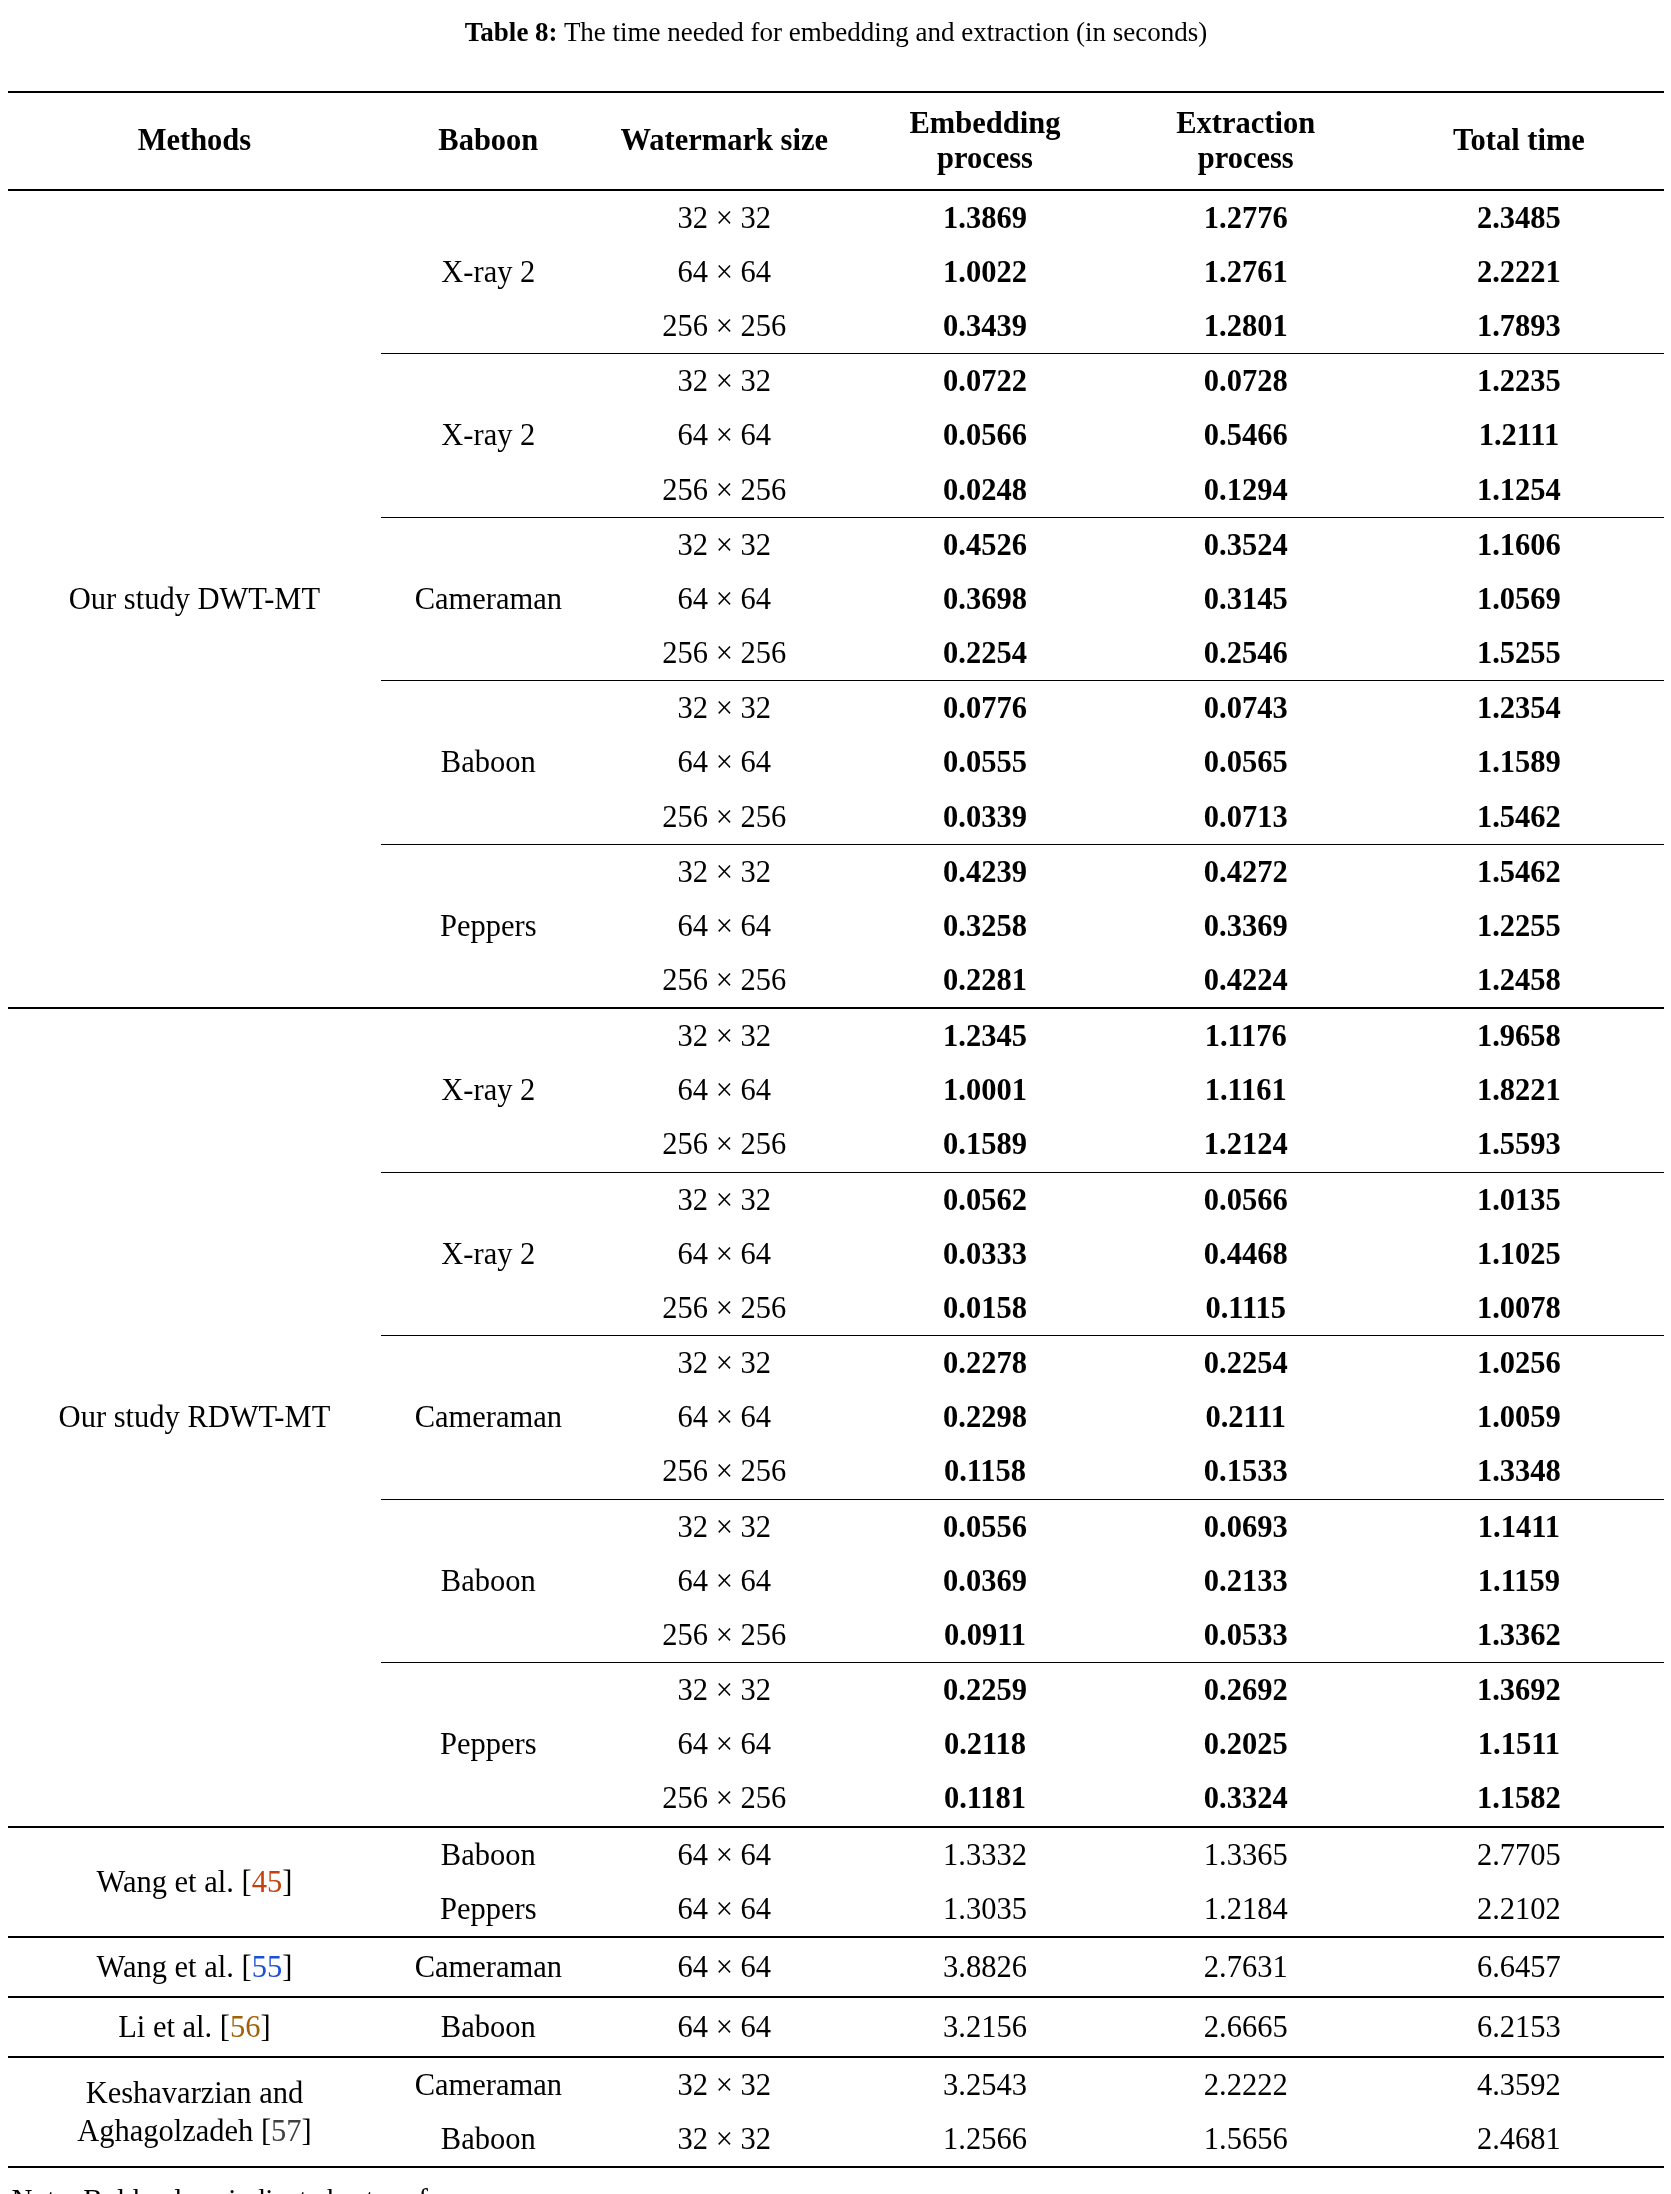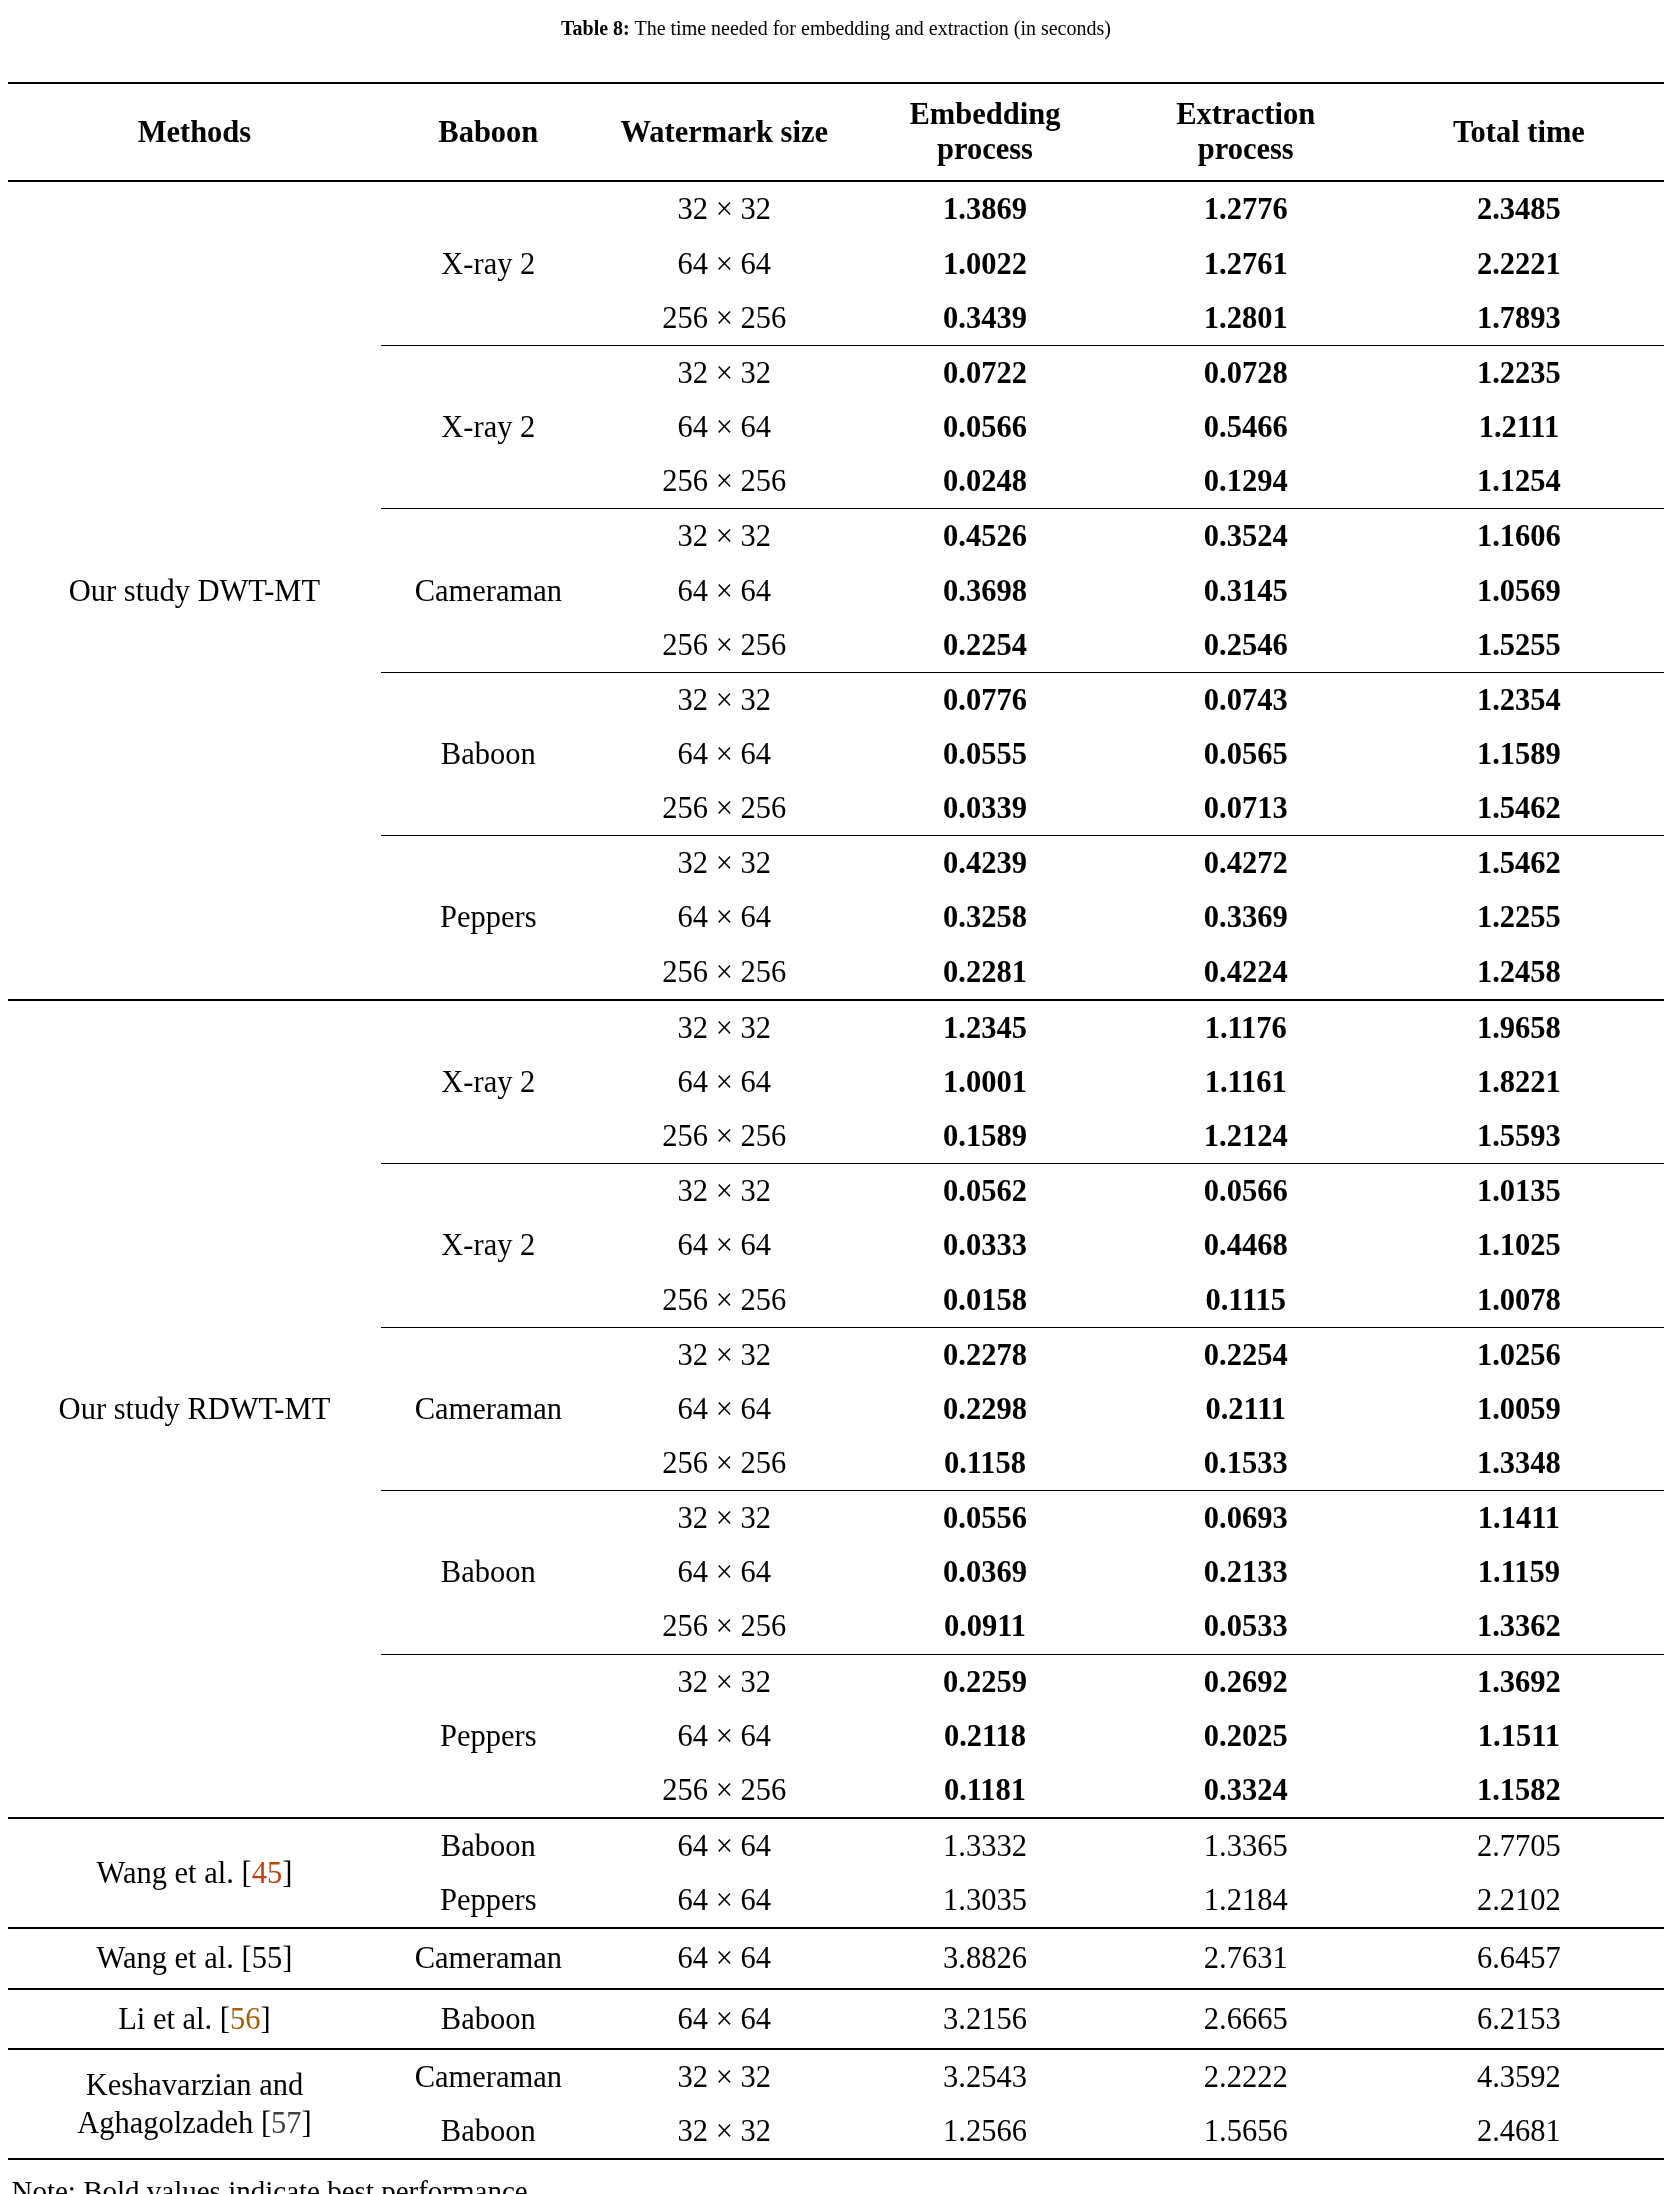--- a/index.html
+++ b/index.html
@@ -7,21 +7,21 @@
   body {
     width: 1672px;
     height: 2194px;
     font-family: "Liberation Serif", serif;
     color: #000000;
     padding: 13px 8.2px 0 8.2px;
     overflow: hidden;
   }
   .caption {
     text-align: center;
-    font-size: 20px;
+    font-size: 27px;
     padding: 3.3px 0 18px 0;
     line-height: 1.2;
   }
   .caption-label { font-weight: bold; }
   table.results {
     width: 100%;
     border-collapse: collapse;
     border-top: 2.1px solid #000;
     border-bottom: 2.1px solid #000;
     table-layout: fixed;
@@ -295,21 +295,21 @@
           <td>2.7705</td>
         </tr>
         <tr>
           <td rowspan="1" class="image-cell">Peppers</td>
           <td>64 × 64</td>
           <td>1.3035</td>
           <td>1.2184</td>
           <td>2.2102</td>
         </tr>
         <tr class="group-start">
-          <td rowspan="1" class="method-cell"><span>Wang et al.</span> [<span class="cite" style="color: #000000;">55</span>]</td>
+          <td rowspan="1" class="method-cell"><span>Wang et al.</span> [<span class="cite" style="color: #1d4ed8;">55</span>]</td>
           <td rowspan="1" class="image-cell">Cameraman</td>
           <td>64 × 64</td>
           <td>3.8826</td>
           <td>2.7631</td>
           <td>6.6457</td>
         </tr>
         <tr class="group-start">
           <td rowspan="1" class="method-cell"><span>Li et al.</span> [<span class="cite" style="color: #a16207;">56</span>]</td>
           <td rowspan="1" class="image-cell">Baboon</td>
           <td>64 × 64</td>

